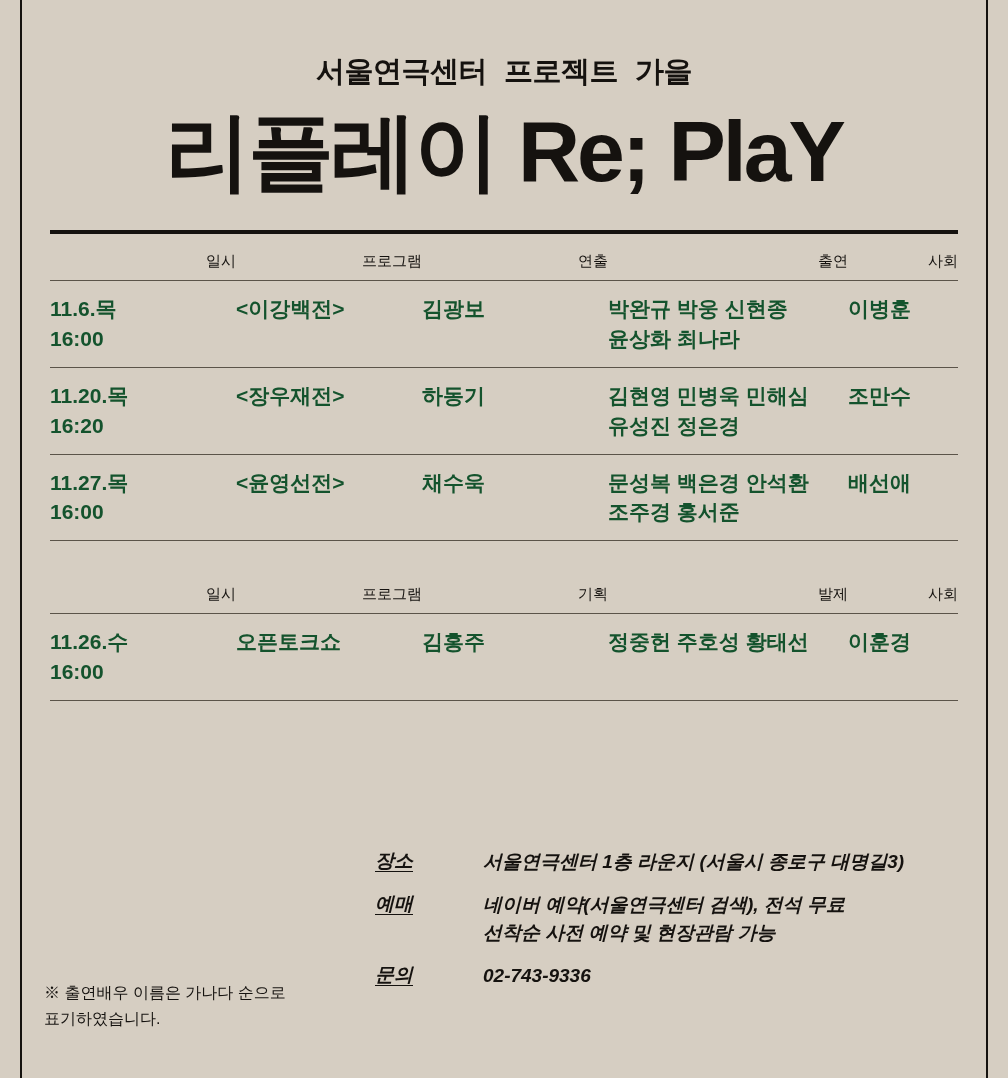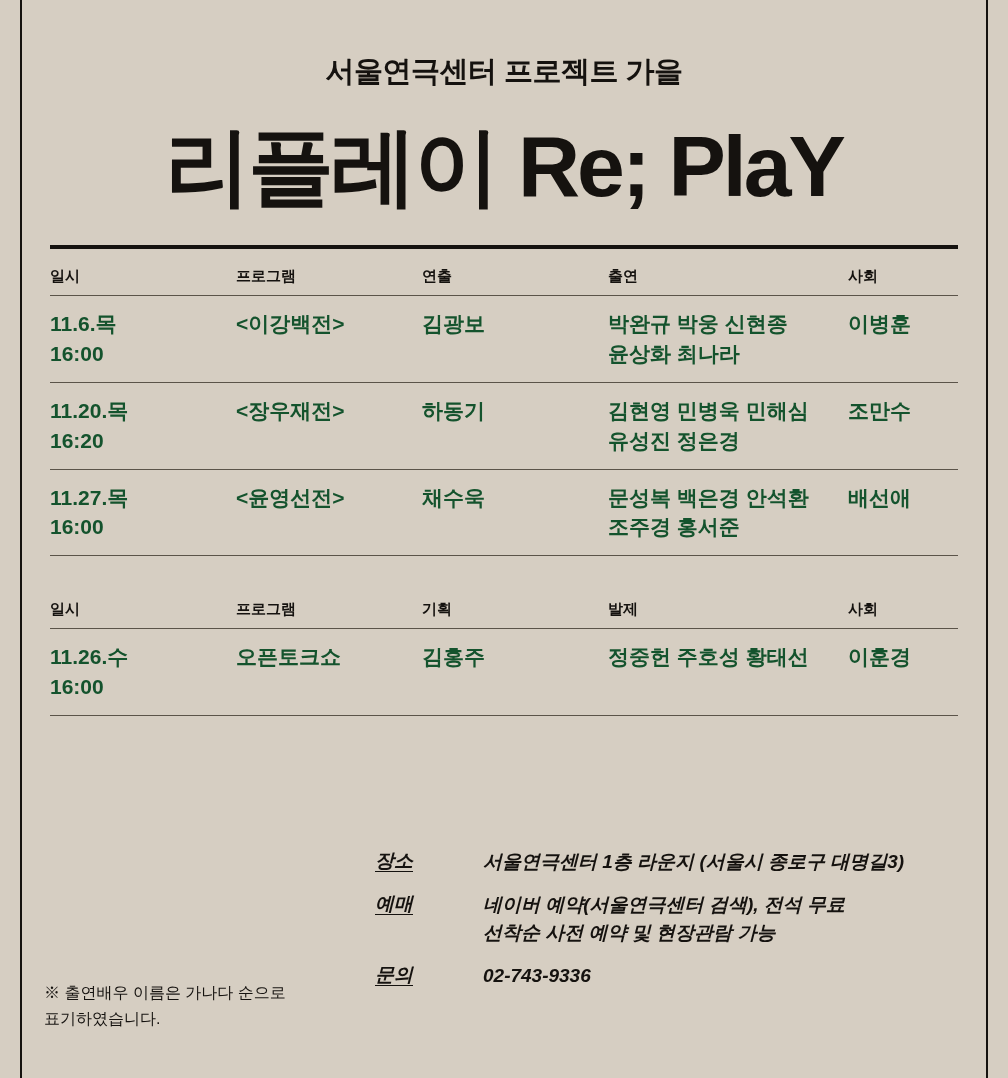--- a/index.html
+++ b/index.html
@@ -38,46 +38,47 @@
     width: 908px;
     height: 1078px;
   }
   .eyebrow {
     text-align: center;
     font-size: 29px;
     font-weight: bold;
     letter-spacing: -0.5px;
     margin-top: 52px;
     color: #15120f;
+    font-family: Liberation Mono, monospace;
   }
   .bigtitle {
     text-align: center;
     font-size: 86px;
     font-weight: bold;
     letter-spacing: -3px;
-    margin-top: 29px;
+    margin-top: 14px;
     line-height: 1.05;
     color: #15120f;
     white-space: nowrap;
   }
   .rule-thick {
     height: 4px;
     background: #15120f;
     margin-top: 34px;
     width: 908px;
   }
   table.sched {
     border-collapse: collapse;
     width: 908px;
     table-layout: fixed;
   }
   table.sched th {
-    text-align: left;
+    text-align: right;
     font-size: 15px;
-    font-weight: bold;
+    font-weight: normal;
     padding: 18px 0 9px 0;
     color: #15120f;
   }
   table.sched td {
     vertical-align: top;
     font-size: 21px;
     font-weight: bold;
     padding: 13px 0 13px 0;
     line-height: 1.42;
     border-top: 1.5px solid #5b5449;

